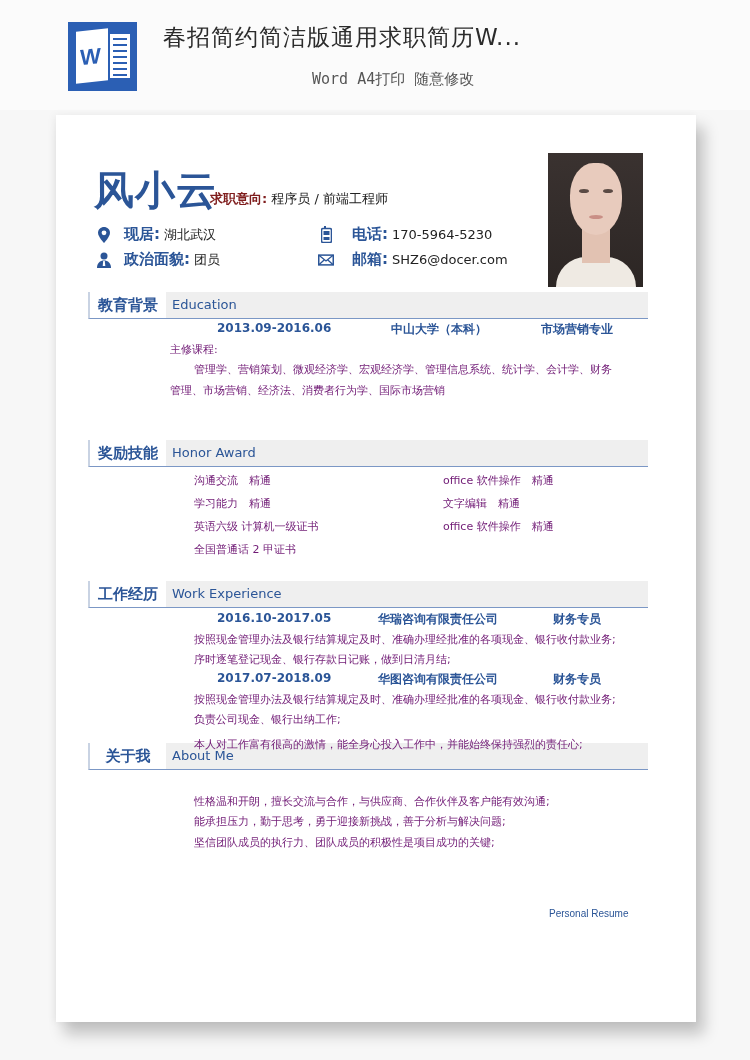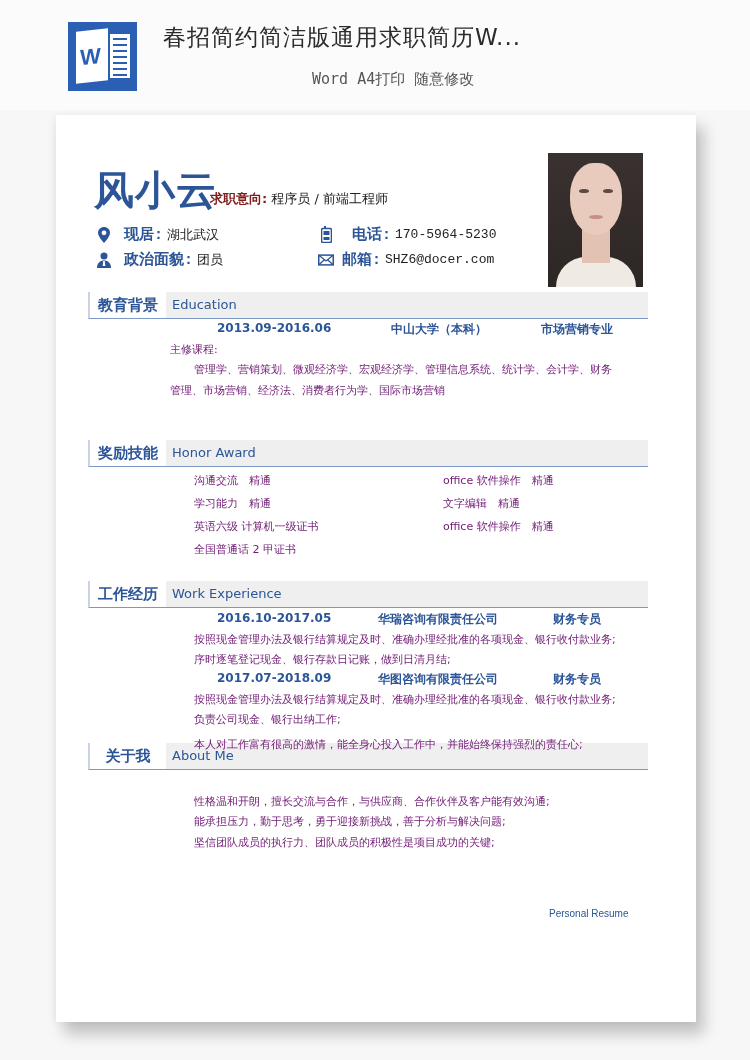--- a/index.html
+++ b/index.html
@@ -19,21 +19,21 @@
   .banner-sub { position: absolute; left: 312px; top: 70px; font-family: "DejaVu Sans Mono", monospace; font-size: 15px; color: #555; white-space: nowrap; }
 
   
   .page {
     position: absolute; left: 56px; top: 115px; width: 640px; height: 907px; background: #fff;
     box-shadow: 8px 12px 14px rgba(0,0,0,0.22), -2px 0 8px rgba(0,0,0,0.05);
   }
   .name { position: absolute; left: 38px; top: 48px; font-size: 40px; font-weight: bold; color: #2b5597; letter-spacing: 1px; }
   .intent { position: absolute; left: 154px; top: 75px; font-size: 13px; color: #222; white-space: nowrap; }
   .intent b { color: #7f1d1d; }
-  .info-row { position: absolute; font-size: 13px; color: #222; white-space: nowrap; display: flex; align-items: center; font-family: Liberation Mono, monospace; }
+  .info-row { position: absolute; font-size: 13px; color: #222; white-space: nowrap; display: flex; align-items: center; }
   .info-row .lbl { font-size: 15px; font-weight: bold; color: #2b5597; margin-left: 12px; }
   .ico { width: 16px; height: 16px; display: inline-flex; align-items: center; justify-content: center; }
   .photo { position: absolute; left: 492px; top: 38px; width: 95px; height: 134px; overflow: hidden;
     background: linear-gradient(180deg, #3a3230 0%, #2c2624 100%); }
   .photo .face { position: absolute; left: 22px; top: 10px; width: 52px; height: 72px; border-radius: 45% 45% 50% 50%; background: #e8cbbd; }
   .photo .neck { position: absolute; left: 34px; top: 76px; width: 28px; height: 34px; background: #e2c2b2; }
   .photo .shirt { position: absolute; left: 8px; top: 104px; width: 80px; height: 40px; background: #efeae3; border-radius: 30px 30px 0 0; }
   .photo .eye { position: absolute; top: 36px; width: 10px; height: 4px; background: #5a4a44; border-radius: 50%; }
   .photo .lip { position: absolute; left: 41px; top: 62px; width: 14px; height: 4px; background: #c98f86; border-radius: 50%; }
 
@@ -109,21 +109,21 @@
     <span class="lbl" style="margin-left:18px">电话:</span>
     <span style="margin-left:4px">170-5964-5230</span>
   </div>
   <div class="info-row" style="left:262px; top:135px;">
     <span class="ico">
       <svg width="17" height="12" viewBox="0 0 17 12">
           <rect x="0.8" y="0.8" width="15.4" height="10.4" fill="none" stroke="#2b5597" stroke-width="1.6"></rect>
           <path d="M1 1l7.5 6L16 1M1 11l5.5-5M16 11l-5.5-5" fill="none" stroke="#2b5597" stroke-width="1.4"></path>
         </svg>
     </span>
-    <span class="lbl" style="margin-left:8px">邮箱:</span>
+    <span class="lbl" style="margin-left:18px">邮箱:</span>
     <span style="margin-left:4px">SHZ6@docer.com</span>
   </div>
 
   <div class="photo">
     <div class="shirt"></div>
       <div class="neck"></div>
       <div class="face"></div>
     <div class="eye" style="left:31px"></div>
       <div class="eye" style="left:55px"></div>
     <div class="lip"></div>

